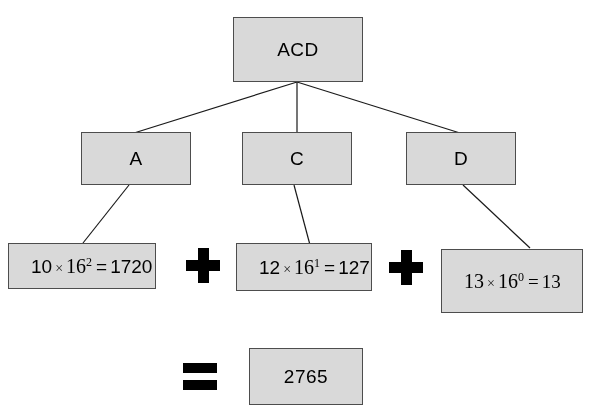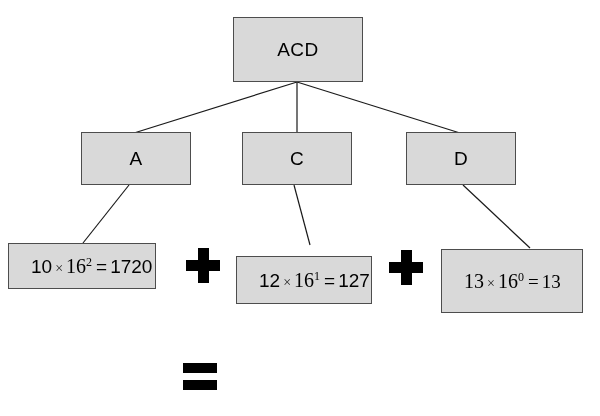--- a/index.html
+++ b/index.html
@@ -178,21 +178,21 @@
     <span class="expr">
       <span class="num">10</span>
       <span class="times">×</span>
       <span class="base">16</span>
       <span class="sup">2</span>
       <span class="eq">=</span>
       <span class="res">1720</span>
     </span>
   </div>
 
-  <div class="node formula" style="left:236px; top:256px; width:136px; height:48px;">
+  <div class="node formula" style="left:236px; top:243px; width:136px; height:48px;">
     <span class="expr">
       <span class="num">12</span>
       <span class="times">×</span>
       <span class="base">16</span>
       <span class="sup">1</span>
       <span class="eq">=</span>
       <span class="res">127</span>
     </span>
   </div>
 
@@ -218,14 +218,17 @@
     <span class="bar-h"></span>
     <span class="bar-v"></span>
   </div>
 
   <div class="op op-eq" style="left:183px; top:363px; width:34px; height:27px;">
     <span class="sr-only">=</span>
     <span class="bar top"></span>
     <span class="bar bottom"></span>
   </div>
 
+  <div class="node label" style="left:249px; top:348px; width:114px; height:57px;">
+    <span>2765</span>
+  </div>
 
 </div>
 
 </body></html>

